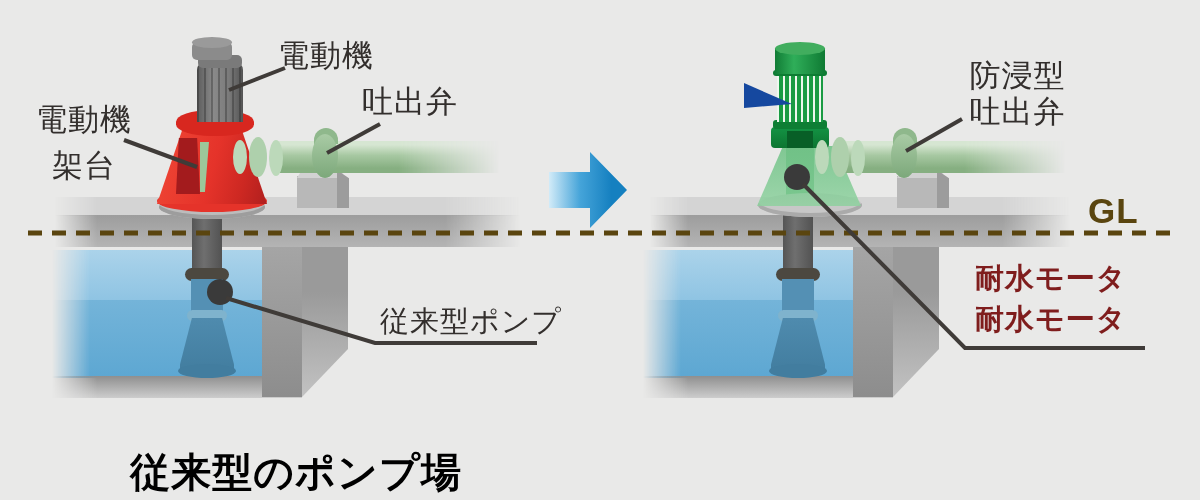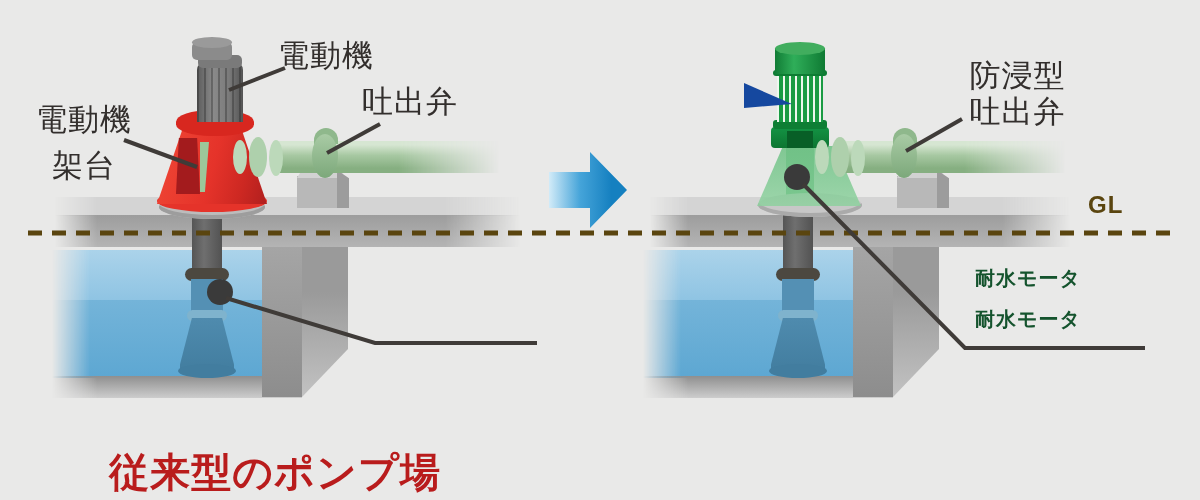--- a/index.html
+++ b/index.html
@@ -118,27 +118,27 @@
   #overlay{position:absolute;left:0;top:0;width:1200px;height:500px;pointer-events:none;}
 
   
   .lbl{color:#332f2d;font-size:31px;font-weight:500;letter-spacing:1px;white-space:nowrap;line-height:1.0;}
   .lbl-center{text-align:center;}
   .lbl-motor{left:278px;top:40px;}
   .lbl-stand{left:28px;top:97px;width:112px;line-height:46px;}
   .lbl-valve-l{left:362px;top:86px;}
   .lbl-pump-l{left:380px;top:307px;font-size:29px;}
   .lbl-valve-r{left:960px;top:58px;width:115px;line-height:36px;font-size:31px;}
-  .lbl-pump-r{left:975px;top:258px;font-size:20px;font-weight:600;line-height:41px;color:#14532d;}
+  .lbl-pump-r{left:975px;top:258px;font-size:29px;font-weight:600;line-height:41px;color:#7f1d1d;}
   .title{font-size:40px;font-weight:800;letter-spacing:1px;text-align:center;white-space:nowrap;}
-  .title-l{left:75px;top:445px;width:400px;color:#b91c1c;}
+  .title-l{left:96px;top:445px;width:400px;color:#000000;}
   .title-r{left:666px;top:445px;width:400px;color:#4e9b42;}
   .bubble{left:578px;top:48px;width:165px;height:62px;background:#15489f;border-radius:11px;
       color:#fff;font-size:34px;font-weight:700;letter-spacing:3px;text-align:center;line-height:62px;}
-  .gl{left:1088px;top:191px;font-size:24px;font-weight:800;color:#5a450f;letter-spacing:1px;}
+  .gl{left:1088px;top:191px;font-size:35px;font-weight:800;color:#5a450f;letter-spacing:1px;}
 </style>
 </head>
 <body>
 
 <div id="scene">
 
   <div class="slab-top-l fade-lr"></div>
   <div class="slab-front-l fade-lr"></div>
   <div class="slab-top-r fade-lr"></div>
   <div class="slab-front-r fade-lr"></div>
@@ -231,20 +231,21 @@
     <polyline points="803,184 965,348 1145,348" fill="none" stroke="#3f3b38" stroke-width="4"></polyline>
     <polygon points="744,83 792,104 744,108" fill="#15489f"></polygon>
   </svg>
 
   <div class="lbl lbl-motor">電動機</div>
   <div class="lbl lbl-stand lbl-center">
     <span>電動機</span><br>
     <span>架台</span>
   </div>
   <div class="lbl lbl-valve-l">吐出弁</div>
+  <div class="lbl lbl-pump-l">従来型ポンプ</div>
   <div class="title title-l">従来型のポンプ場</div>
 
   <div class="lbl lbl-valve-r lbl-center">
     <span>防浸型</span><br>
     <span>吐出弁</span>
   </div>
   <div class="lbl lbl-pump-r">
     <span>耐水モータ</span><br>
     <span>耐水モータ</span>
   </div>

